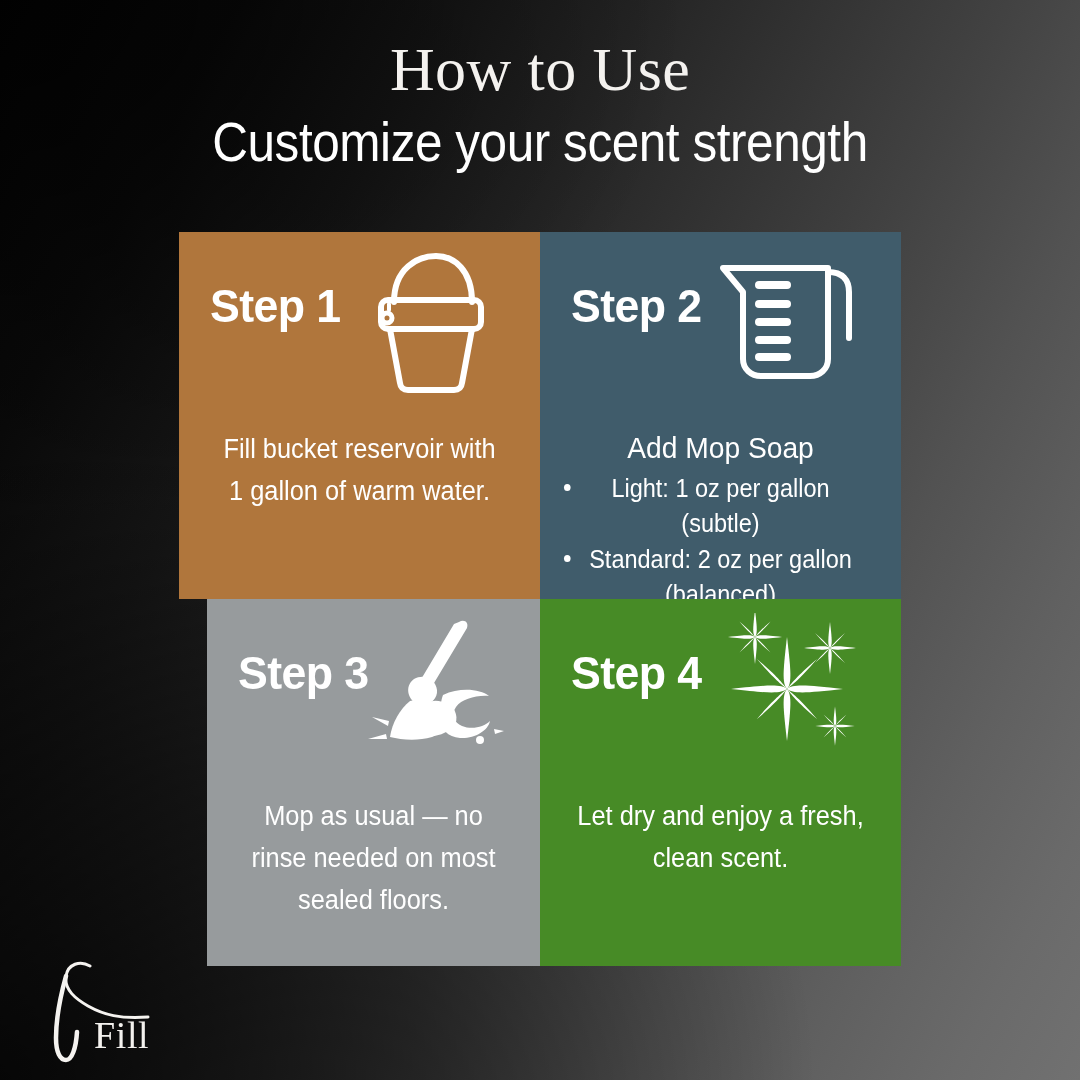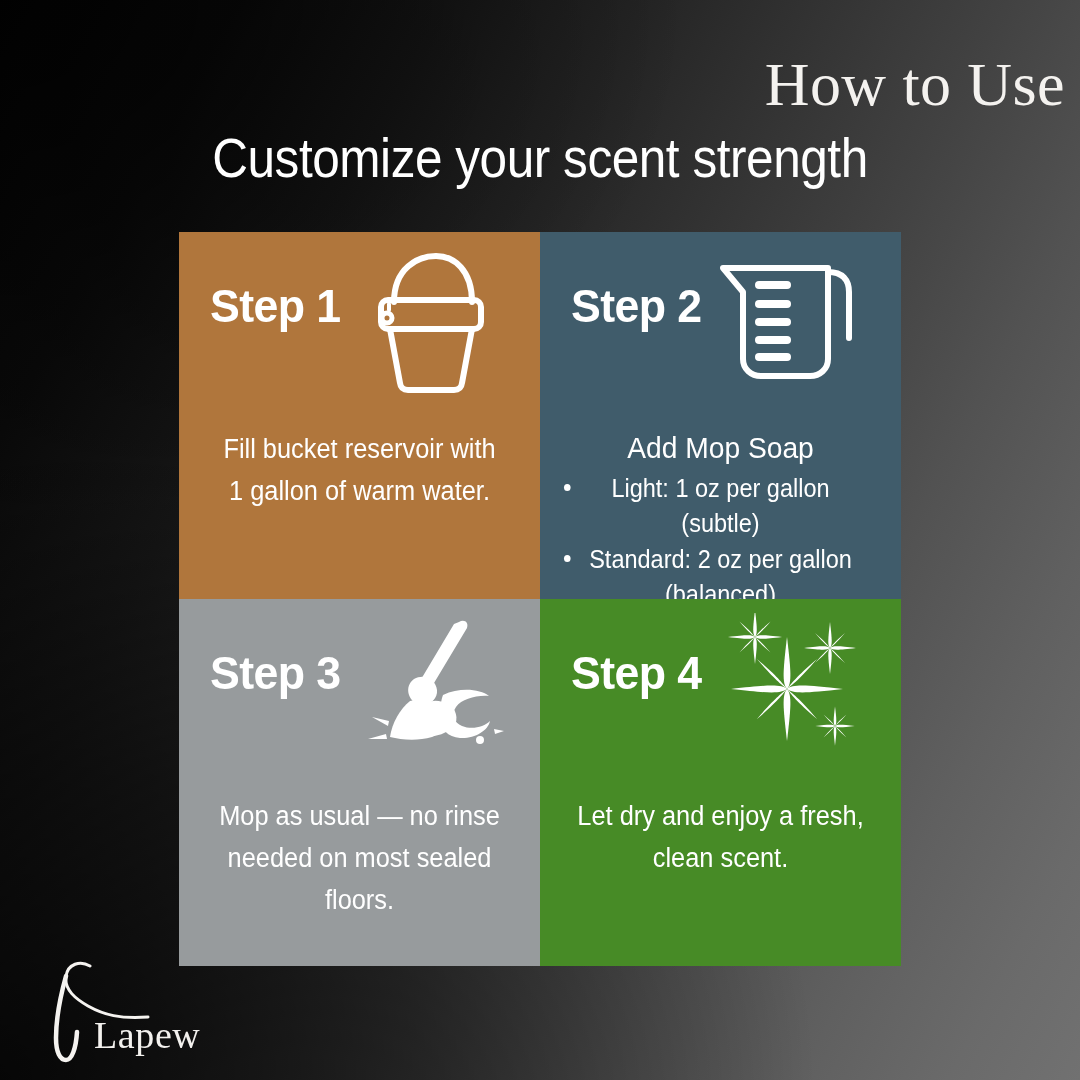--- a/index.html
+++ b/index.html
@@ -49,22 +49,21 @@
     text-align: center;
     z-index: 3;
   }
   .title-serif {
     font-family: "Liberation Serif", "DejaVu Serif", serif;
     font-size: 62px;
     line-height: 1.0;
     color: #f4f2ef;
     letter-spacing: 0.4px;
     font-weight: 400;
-    margin: 15px;
-    text-align: right;
+    margin: 0;
   }
   .title-sans {
     font-family: "Liberation Sans", sans-serif;
     font-size: 55px;
     line-height: 1.05;
     color: #ffffff;
     font-weight: 400;
     margin: 14px 0 0 0;
     transform: scaleX(0.90);
     transform-origin: 50% 50%;
@@ -83,21 +82,21 @@
     grid-template-rows: 1fr 1fr;
     z-index: 2;
   }
   .cell {
     position: relative;
     overflow: hidden;
     color: #ffffff;
   }
   .cell-step1 { background: #b0763c; }
   .cell-step2 { background: #405c6b; text-decoration: underline; }
-  .cell-step3 { background: #979b9d; }
+  .cell-step3 { background: #979b9d; margin-left: 28px; }
   .cell-step4 { background: #478b26; padding-left: 38px; }
 
   .step-label {
     position: absolute;
     left: 31px;
     top: 50px;
     font-size: 47px;
     font-weight: 700;
     line-height: 1;
     letter-spacing: -0.6px;
@@ -324,16 +323,16 @@
   </div>
 
   <div class="logo">
     <div class="logo-mark">
       <svg viewBox="0 0 120 110" fill="none" stroke="#f5f3f0" stroke-linecap="round" stroke-linejoin="round">
 
         <path d="M58 10 C48 4 36 8 34 20 C32 34 44 43 56 50 C72 59 88 63 116 61" stroke-width="3"></path>
         <path d="M34 20 C29 38 24 62 24 82 C24 96 28 104 34 104 C40 104 44 92 45 76" stroke-width="4.5"></path>
       </svg>
     </div>
-    <div class="logo-word">Lapew</div>
+    <div class="logo-word">Fill</div>
   </div>
 
 </div>
 
 </body></html>

